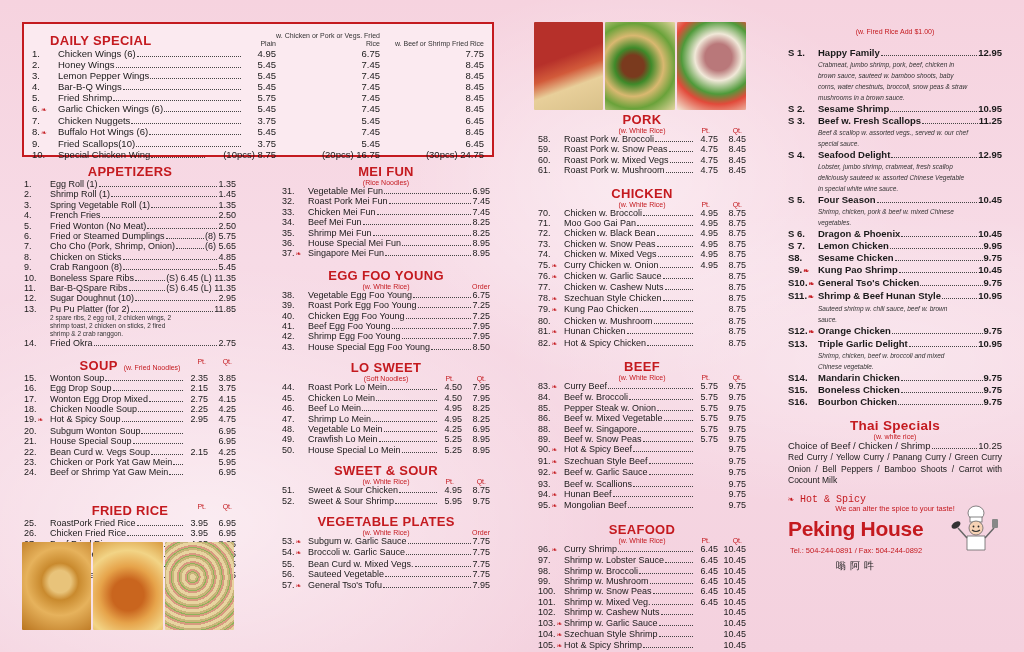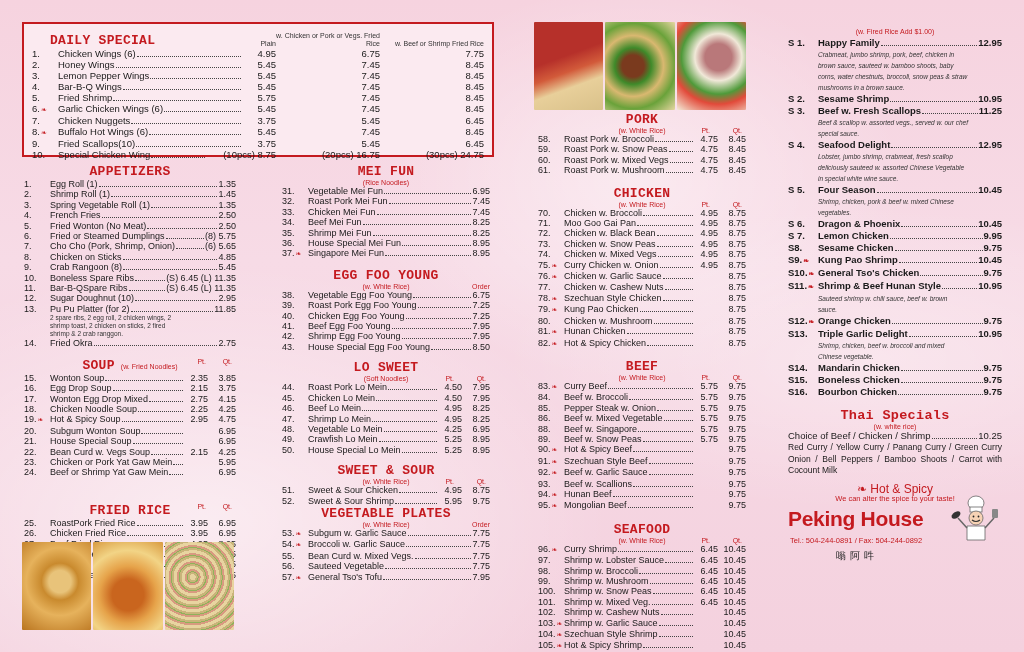--- a/index.html
+++ b/index.html
@@ -8,21 +8,21 @@
     position: relative;
     font-family: "Liberation Sans", sans-serif;
     color: #1a1a1a;
     background:
       radial-gradient(ellipse at 20% 80%, rgba(255,255,255,0.55) 0%, rgba(255,255,255,0) 35%),
       radial-gradient(ellipse at 62% 28%, rgba(255,255,255,0.45) 0%, rgba(255,255,255,0) 30%),
       radial-gradient(ellipse at 85% 55%, rgba(255,255,255,0.35) 0%, rgba(255,255,255,0) 30%),
       linear-gradient(180deg, #f6d3df 0%, #f7dbe6 40%, #f4d1de 100%);
   }
   .sec-title {
-    font-family: Liberation Mono, monospace;
+    font-family: Liberation Sans, sans-serif;
     font-weight: bold; color: #c41a1f; font-size: 13px; letter-spacing: 0.3px;
   }
   .sub { color: #c41a1f; font-size: 7px; }
   .row { display: flex; align-items: baseline; font-size: 9px; line-height: 10.4px; white-space: nowrap; }
   .num { width: 26px; flex: none; position: relative; }
   .chili { color: #c41a1f; font-size: 7px; margin-left: 1px; }
   .name { flex: none; }
   .dots { flex: 1 1 auto; overflow: hidden; border-bottom: 1px dotted #444; margin: 0 1px 2px 1px; min-width: 6px; }
   .p { flex: none; text-align: right; }
   .pt { width: 24px; }
@@ -549,21 +549,21 @@
       </div>
       <div class="row">
         <span class="num"><span>52.</span></span>
         <span class="name">Sweet &amp; Sour Shrimp</span>
         <span class="dots"></span>
         <span class="p pt">5.95</span>
         <span class="p qt">9.75</span>
       </div>
     </div>
 
-  <div class="hdr" style="margin-top:0;">
+  <div class="hdr" style="margin-top:8px;">
       <span class="sec-title">VEGETABLE PLATES</span>
     </div>
   <div class="hdr" style="position:relative;">
     <span class="sub">(w. White Rice)</span>
     <span class="sub" style="position:absolute; right:0;">Order</span>
   </div>
   <div id="vp-rows">
       <div class="row">
         <span class="num"><span>53.</span><span class="chili">❧</span></span>
         <span class="name">Subgum w. Garlic Sauce</span>
@@ -925,21 +925,21 @@
         <span class="p pt">6.45</span>
         <span class="p qt">10.45</span>
       </div>
     </div>
 </div>
 
 <div class="col" style="left:788px; top:28px; width:214px;">
   <div class="hdr">
       <span class="sub">(w. Fired Rice Add $1.00)</span>
     </div>
-  <div id="chef-rows" style="margin-top:2px;">
+  <div id="chef-rows" style="margin-top:12px;">
       <div class="chef-row">
         <span class="num"><span>S 1.</span></span>
         <span class="name">Happy Family</span>
         <span class="dots"></span>
         <span class="p">12.95</span>
       </div>
       <div class="desc" style="width: 180px;">Crabmeat, jumbo shrimp, pork, beef, chicken in brown sauce, sauteed w. bamboo shoots, baby corns, water chestnuts, broccoli, snow peas &amp; straw mushrooms in a brown sauce.</div>
       <div class="chef-row">
         <span class="num"><span>S 2.</span></span>
         <span class="name">Sesame Shrimp</span>
@@ -1043,21 +1043,21 @@
   <div class="hdr">
       <span class="sub">(w. white rice)</span>
     </div>
   <div class="row" style="font-size:9.5px; line-height:12px;">
     <span class="name">Choice of Beef / Chicken / Shrimp</span>
     <span class="dots"></span>
     <span class="p">10.25</span>
   </div>
   <div style="font-size:8.5px; line-height:11.5px; text-align:justify;">Red Curry / Yellow Curry / Panang Curry / Green Curry Onion / Bell Peppers / Bamboo Shoots / Carrot with Cocount Milk</div>
 
-  <div style="text-align:center; margin-top:8px; font-size:12px; color:#c41a1f; line-height:9px;">
+  <div style="margin-top:8px; font-size:10px; color:#c41a1f; line-height:9px;font-family:Liberation Mono, monospace;">
     <span>❧</span>
     <span>Hot &amp; Spicy</span>
   </div>
   <div style="text-align:center; font-size:7.5px; color:#c41a1f; line-height:9px;">We can alter the spice to your taste!</div>
 
   <div style="position:relative; height:70px;">
     <div style="position:absolute; left:0; top:4px; font-size:21px; font-weight:bold; color:#c41a1f; letter-spacing:-0.3px;">Peking House</div>
     <div style="position:absolute; left:2px; top:33px; font-size:7.5px; color:#c41a1f;">Tel.: 504-244-0891 / Fax: 504-244-0892</div>
     <div style="position:absolute; left:48px; top:46px; font-size:10px; color:#222; letter-spacing:4px;">嗡阿吽</div>
     <svg style="position:absolute; right:0; top:-8px;" width="52" height="50" viewBox="0 0 52 50">

